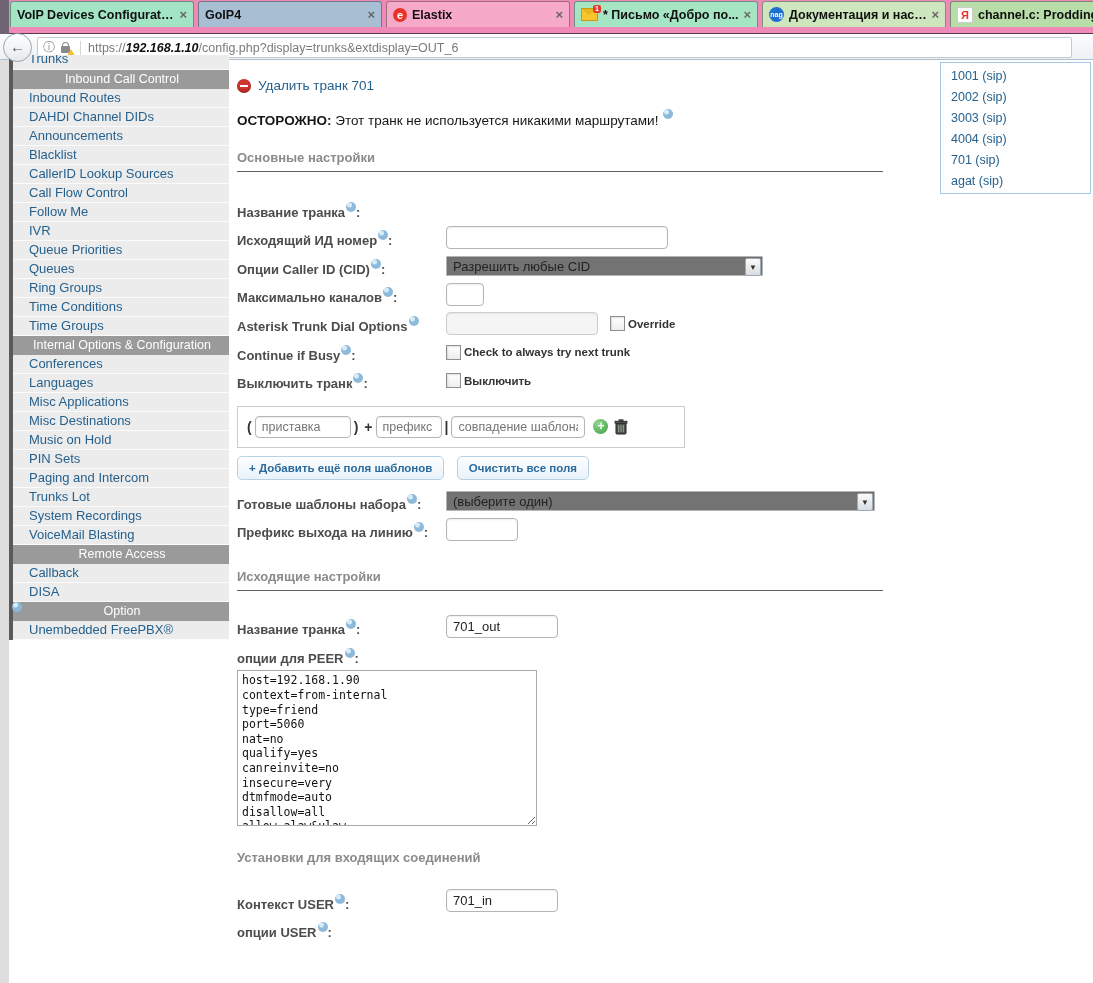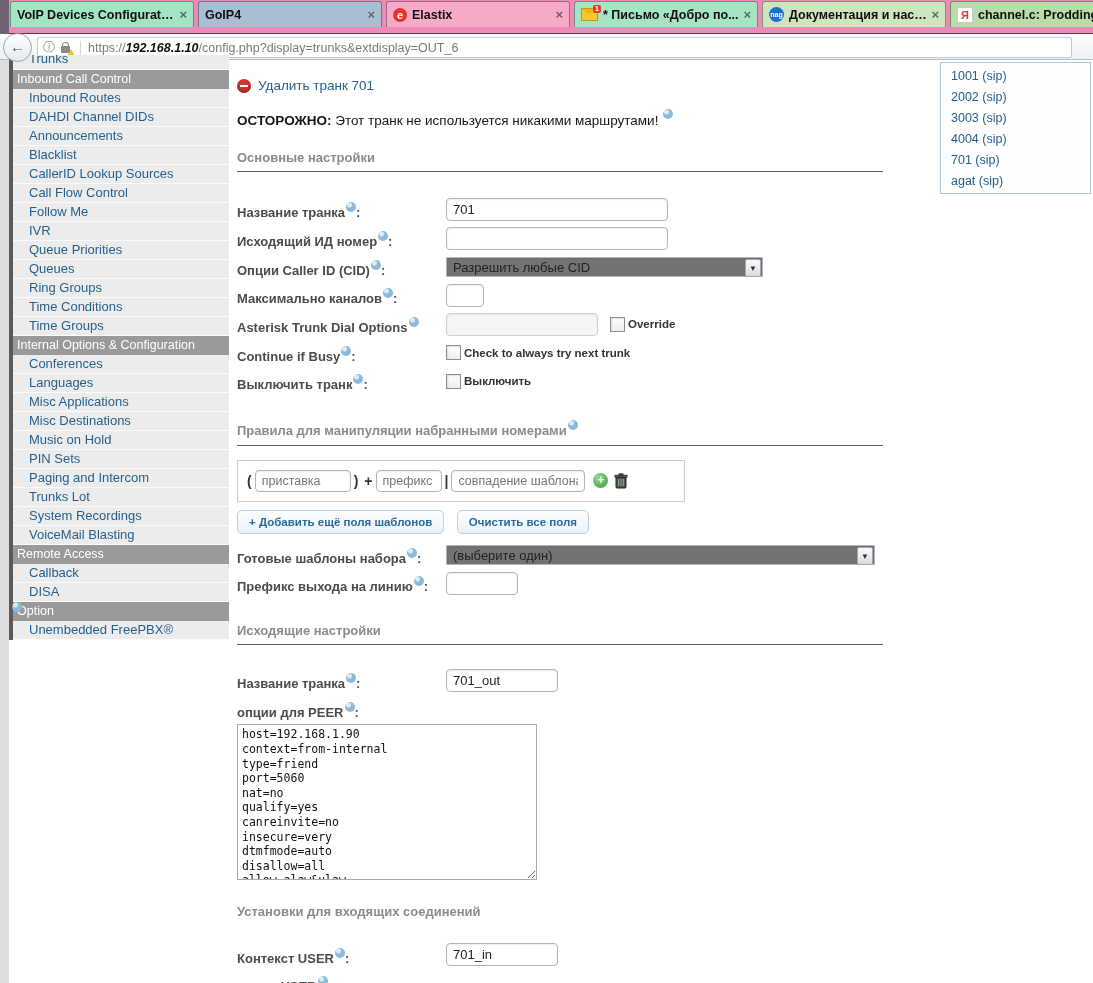--- a/index.html
+++ b/index.html
@@ -48,21 +48,21 @@
   
   .page{position:absolute;top:60px;left:0;width:1093px;height:923px;background:#fff;}
   .page-edge{position:absolute;left:0;top:0;width:9px;height:923px;background:#dedede;}
 
   
   .sidebar{position:absolute;left:9px;top:-5px;width:216px;border-left:4px solid #5a5a5a;}
   .sb-item{background:#ececec;border-bottom:1px solid #fbfbfb;color:#26618e;font-size:13px;
            padding:1px 2px 2px 16px;white-space:nowrap;overflow:hidden;cursor:pointer;}
   .sb-item.partial{height:12px;padding-top:0;}
   .sb-item.partial span{position:relative;top:-4px;}
-  .sb-h{background:#9a9a9a;color:#fff;font-size:12.5px;padding:2px 2px 3px 4px;line-height:14px;}
+  .sb-h{background:#9a9a9a;color:#fff;font-size:12.5px;padding:2px 2px 3px 4px;line-height:14px;text-align:center;}
   .sb-help{margin:4px 0 0 2px;}
 
   
   .rightpanel{position:absolute;left:940px;top:2px;width:149px;border:1px solid #a9c7e3;background:#fefefe;
               padding:2px 0;}
   .rp-item{display:block;color:#26618e;font-size:12.5px;padding:4px 10px 3px;cursor:pointer;}
 
   
   .content{position:absolute;left:237px;top:0;width:646px;color:#1a1a1a;}
   .del-row{margin-top:18px;display:flex;align-items:center;}
@@ -219,23 +219,20 @@
       <b>ОСТОРОЖНО:</b><span> Этот транк не используется никакими маршрутами!</span>
       <span class="hlp"></span>
     </div>
 
     <div class="sect">Основные настройки</div>
 
     <div style="height:26px"></div>
 
     <div class="frow">
       <div class="flabel"><span>Название транка</span><span class="hlp"></span><span class="colon">:</span></div>
-      <div class="fctrl">
-          <input class="ti w220" value="701" style="">
-        </div>
     </div>
 
     <div class="frow">
       <div class="flabel"><span>Исходящий ИД номер</span><span class="hlp"></span><span class="colon">:</span></div>
       <div class="fctrl">
           <input class="ti w220" value="" style="">
         </div>
     </div>
 
     <div class="frow">
@@ -273,23 +270,20 @@
     </div>
 
     <div class="frow">
       <div class="flabel"><span>Выключить транк</span><span class="hlp"></span><span class="colon">:</span></div>
       <div class="fctrl">
         <span class="cb"></span>
         <span class="cblab">Выключить</span>
       </div>
     </div>
 
-    <div class="sect" style="margin-top:28px">
-      <span>Правила для манипуляции набранными номерами</span><span class="hlp"></span>
-    </div>
 
     <div class="dialbox">
       <span class="sym">(</span>
       <input class="ti" style="width: 82px;" placeholder="приставка">
       <span class="sym">)</span>
       <span class="sym">+</span>
       <input class="ti" style="width: 52px;" placeholder="префикс">
       <span class="sym">|</span>
       <input class="ti" style="width: 120px;" placeholder="совпадение шаблона">
       <span class="add-ico">+</span>

